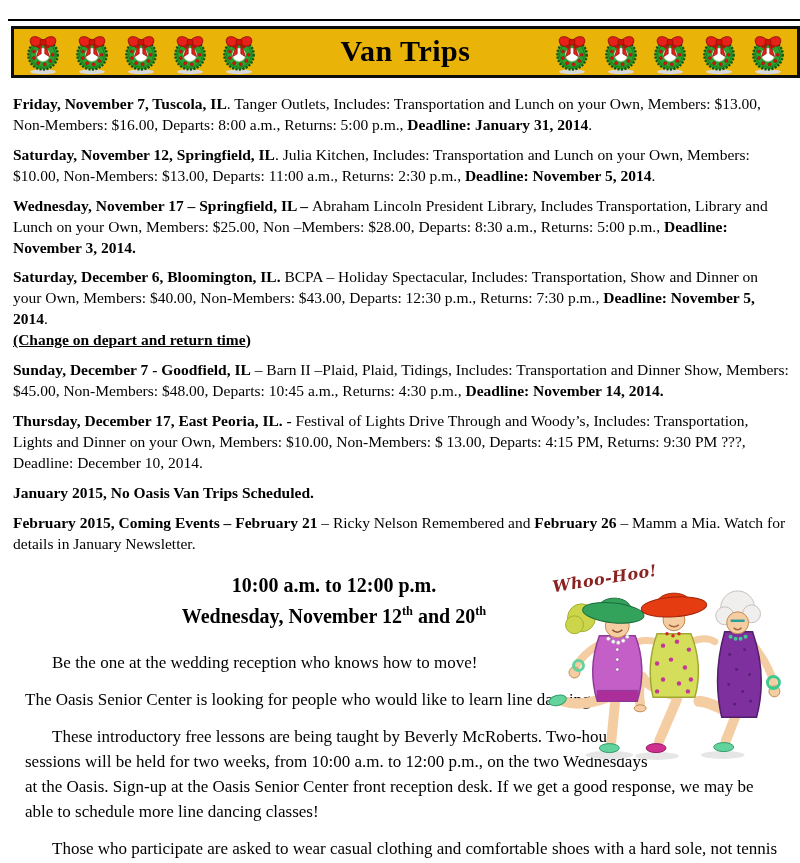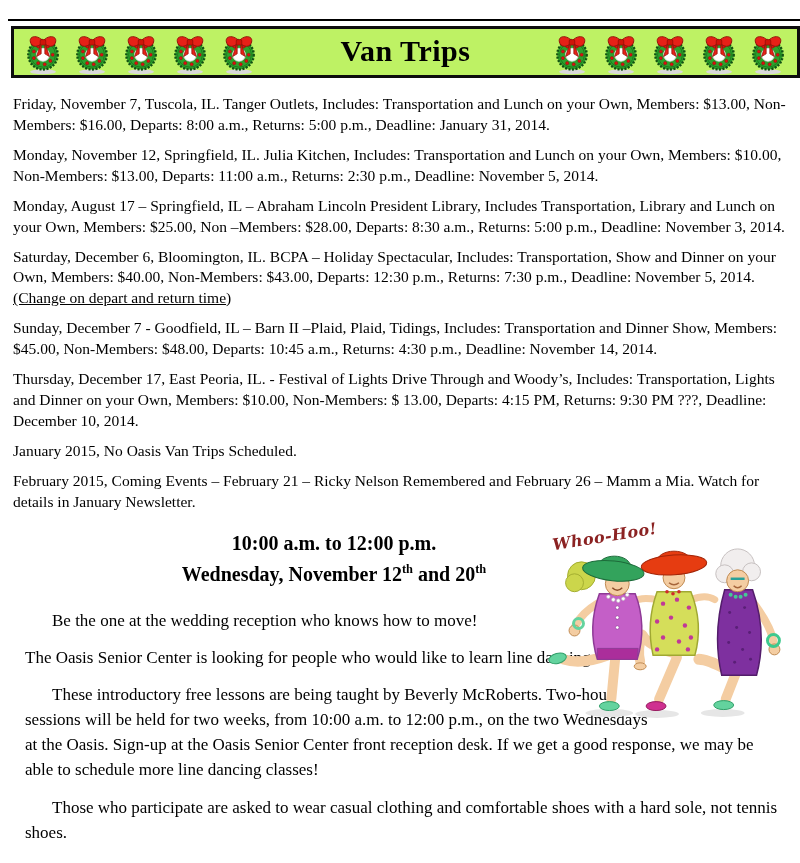--- a/index.html
+++ b/index.html
@@ -7,38 +7,38 @@
   .page { width:800px; min-height:863px; position:relative; overflow:hidden; background:#fff; }
 
   .topline { height:2px; background:#000; margin:19px 0 0 8px; }
 
   .header-box {
     margin:5px 0 0 11px;
     border:3px solid #0d0d0d;
     height:46px;
     display:flex;
     align-items:center;
-    background:#bef264;
+    background:#eab308;
     overflow:hidden;
   }
   .wreath-row { display:flex; gap:5px; padding:0 7px; flex:0 0 auto; }
   .wreath { width:44px; height:46px; display:block; }
   .header-title {
     flex:1 1 auto;
     text-align:center;
     font-weight:bold;
     font-size:30px;
     letter-spacing:0.5px;
     padding-bottom:2px;
     white-space:nowrap;
   }
 
   .trips { margin:16px 10px 0 13px; font-size:15.5px; line-height:1.35; }
   .trips p { margin:0 0 9px 0; }
-  .trips b { font-weight:normal; }
+  .trips b { font-weight:bold; }
   .u { text-decoration:underline;text-align:right; }
 
   .dance { position:relative; margin:4px 10px 0 13px; font-size:17px; line-height:1.48; }
   .float-spacer { float:right; width:135px; height:198px; }
   .dance-headings {
     font-weight:bold;
     font-size:20px;
     line-height:31px;
     text-align:center;
     padding:6px 0 6px 0;
@@ -279,22 +279,22 @@
     <path d="M25 15 L30 30 L25 27 Z" fill="#e62117" stroke="#8f0f08" stroke-width="0.8"></path>
     <path d="M23 13 C16 5 6 8 10 16 C13 21 20 19 23 13 Z" fill="#e62117" stroke="#8f0f08" stroke-width="1"></path>
     <path d="M23 13 C30 5 40 8 36 16 C33 21 26 19 23 13 Z" fill="#e62117" stroke="#8f0f08" stroke-width="1"></path>
     <rect x="20" y="11.5" width="6" height="6" rx="1.5" fill="#cf1509" stroke="#8f0f08" stroke-width="0.8"></rect>
   </svg>
       </div>
   </div>
 
   <div class="trips" id="trips">
       <p><b>Friday, November 7, Tuscola, IL</b><span>. Tanger Outlets, Includes: Transportation and Lunch on your Own, Members: $13.00, Non-Members: $16.00, Departs: 8:00 a.m., Returns: 5:00 p.m., </span><b>Deadline: January 31, 2014</b><span>.</span></p>
-      <p><b>Monday, November 12, Springfield, IL</b><span>. Julia Kitchen, Includes: Transportation and Lunch on your Own, Members: $10.00, Non-Members: $13.00, Departs: 11:00 a.m., Returns: 2:30 p.m., </span><b>Deadline: November 5, 2014</b><span>.</span></p>
-      <p><b>Monday, August 17 – Springfield, IL – </b><span>Abraham Lincoln President Library, Includes Transportation, Library and Lunch on your Own, Members: $25.00, Non –Members: $28.00, Departs: 8:30 a.m., Returns: 5:00 p.m., </span><b>Deadline: November 3, 2014.</b></p>
+      <p><b>Saturday, November 12, Springfield, IL</b><span>. Julia Kitchen, Includes: Transportation and Lunch on your Own, Members: $10.00, Non-Members: $13.00, Departs: 11:00 a.m., Returns: 2:30 p.m., </span><b>Deadline: November 5, 2014</b><span>.</span></p>
+      <p><b>Wednesday, November 17 – Springfield, IL – </b><span>Abraham Lincoln President Library, Includes Transportation, Library and Lunch on your Own, Members: $25.00, Non –Members: $28.00, Departs: 8:30 a.m., Returns: 5:00 p.m., </span><b>Deadline: November 3, 2014.</b></p>
       <p><b>Saturday, December 6, Bloomington, IL.</b><span> BCPA – Holiday Spectacular, Includes: Transportation, Show and Dinner on your Own, Members: $40.00, Non-Members: $43.00, Departs: 12:30 p.m., Returns: 7:30 p.m., </span><b>Deadline: November 5, 2014</b><span>.</span><br><b class="u">(Change on depart and return time</b><b>)</b></p>
       <p><b>Sunday, December 7 - Goodfield, IL</b><span> – Barn II –Plaid, Plaid, Tidings, Includes: Transportation and Dinner Show, Members: $45.00, Non-Members: $48.00, Departs: 10:45 a.m., Returns: 4:30 p.m., </span><b>Deadline: November 14, 2014.</b></p>
       <p><b>Thursday, December 17, East Peoria, IL. -</b><span> Festival of Lights Drive Through and Woody’s, Includes: Transportation, Lights and Dinner on your Own, Members: $10.00, Non-Members: $ 13.00, Departs: 4:15 PM, Returns: 9:30 PM ???, Deadline: December 10, 2014.</span></p>
       <p><b>January 2015, No Oasis Van Trips Scheduled.</b></p>
       <p><b>February 2015, Coming Events – February  21</b><span> – Ricky Nelson Remembered and </span><b>February 26</b><span> – Mamm  a Mia. Watch for details in January Newsletter.</span></p>
     </div>
 
   <div class="dance">
     <div class="float-spacer"></div>
 

